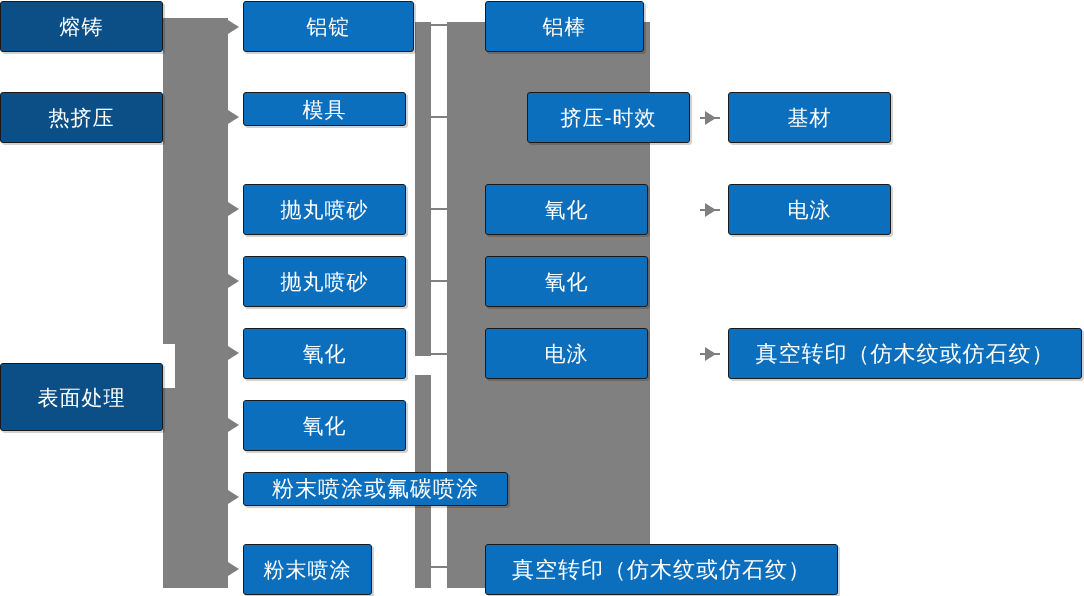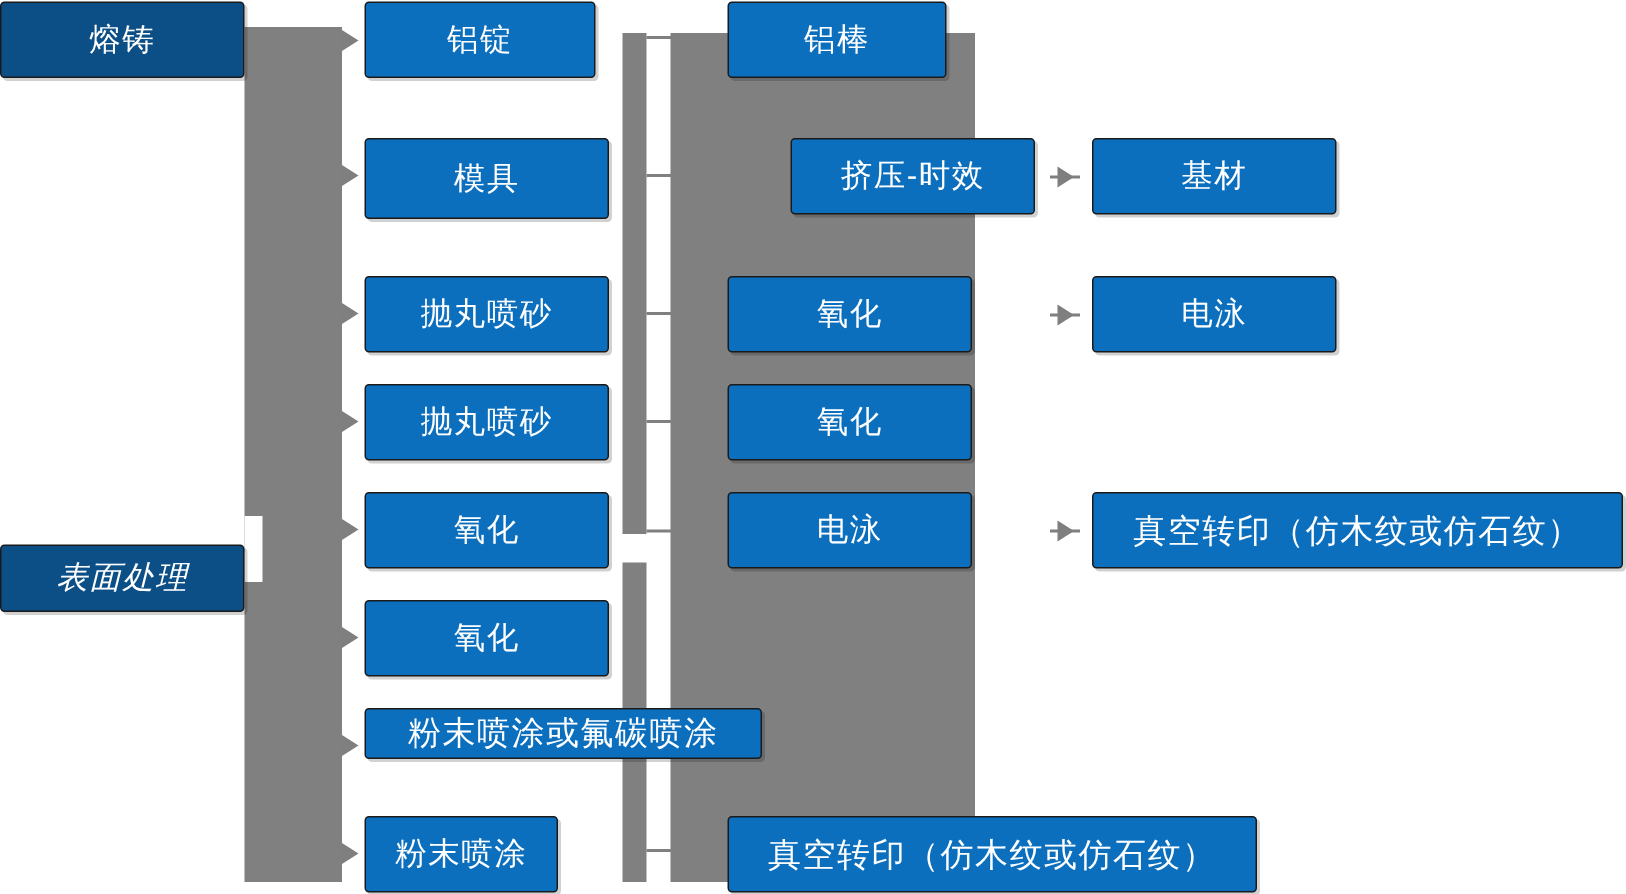--- a/index.html
+++ b/index.html
@@ -65,28 +65,31 @@
 
   <div class="arrowstem" style="left:700px;top:209px;width:20px;"></div>
   <div class="arrow" style="left:705px;top:203px;"></div>
 
   <div class="arrowstem" style="left:700px;top:353px;width:20px;"></div>
   <div class="arrow" style="left:705px;top:347px;"></div>
 
   <div class="box dark" style="left:0px;top:1px;width:163px;height:51px;align-items:center;">
     <span>熔铸</span>
   </div>
-  <div class="box dark" style="left:0px;top:363px;width:163px;height:45px;font-style:italic;">
+  <div class="box dark" style="left:0px;top:92px;width:163px;height:51px;">
+    <span>热挤压</span>
+  </div>
+  <div class="box dark" style="left:0px;top:363px;width:163px;height:68px;">
     <span>表面处理</span>
   </div>
 
-  <div class="box light" style="left:243px;top:1px;width:154px;height:51px;">
+  <div class="box light" style="left:243px;top:1px;width:171px;height:51px;">
     <span>铝锭</span>
   </div>
-  <div class="box light" style="left:243px;top:92px;width:163px;height:54px;">
+  <div class="box light" style="left:243px;top:92px;width:163px;height:34px;">
     <span>模具</span>
   </div>
   <div class="box light" style="left:243px;top:184px;width:163px;height:51px;">
     <span>抛丸喷砂</span>
   </div>
   <div class="box light" style="left:243px;top:256px;width:163px;height:51px;">
     <span>抛丸喷砂</span>
   </div>
   <div class="box light" style="left:243px;top:328px;width:163px;height:51px;">
     <span>氧化</span>
@@ -94,21 +97,21 @@
   <div class="box light" style="left:243px;top:400px;width:163px;height:51px;">
     <span>氧化</span>
   </div>
   <div class="box light wide" style="left:243px;top:472px;width:265px;height:34px;">
     <span>粉末喷涂或氟碳喷涂</span>
   </div>
   <div class="box light" style="left:243px;top:544px;width:129px;height:51px;">
     <span>粉末喷涂</span>
   </div>
 
-  <div class="box light" style="left:485px;top:1px;width:146px;height:51px;">
+  <div class="box light" style="left:485px;top:1px;width:159px;height:51px;">
     <span>铝棒</span>
   </div>
   <div class="box light" style="left:485px;top:92px;width:163px;height:51px;margin-left:42px;">
     <span>挤压-时效</span>
   </div>
   <div class="box light" style="left:485px;top:184px;width:163px;height:51px;">
     <span>氧化</span>
   </div>
   <div class="box light" style="left:485px;top:256px;width:163px;height:51px;">
     <span>氧化</span>

